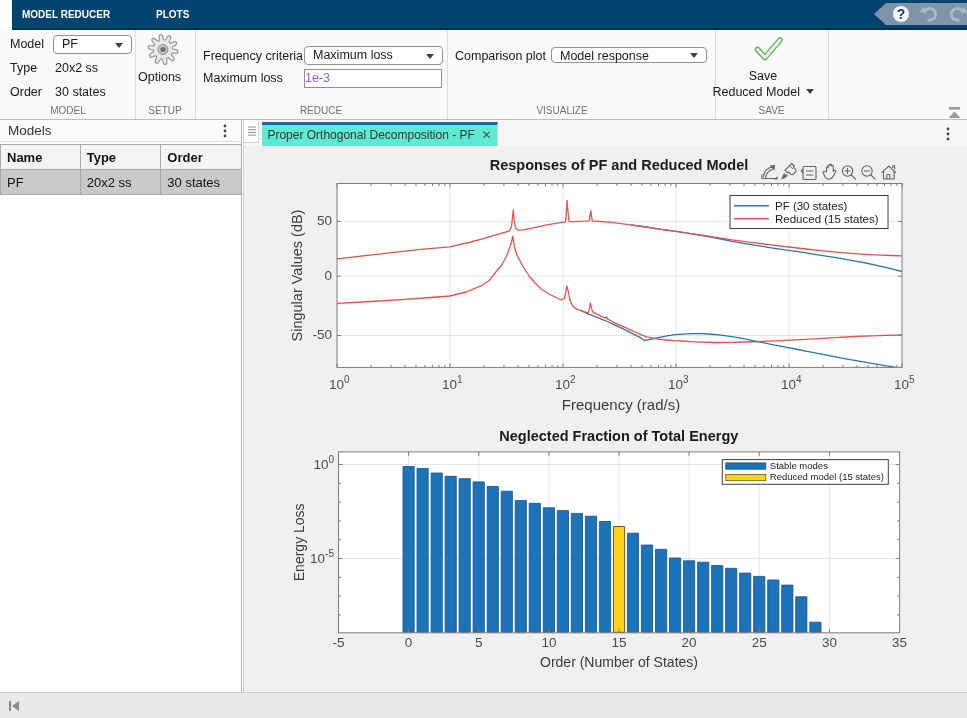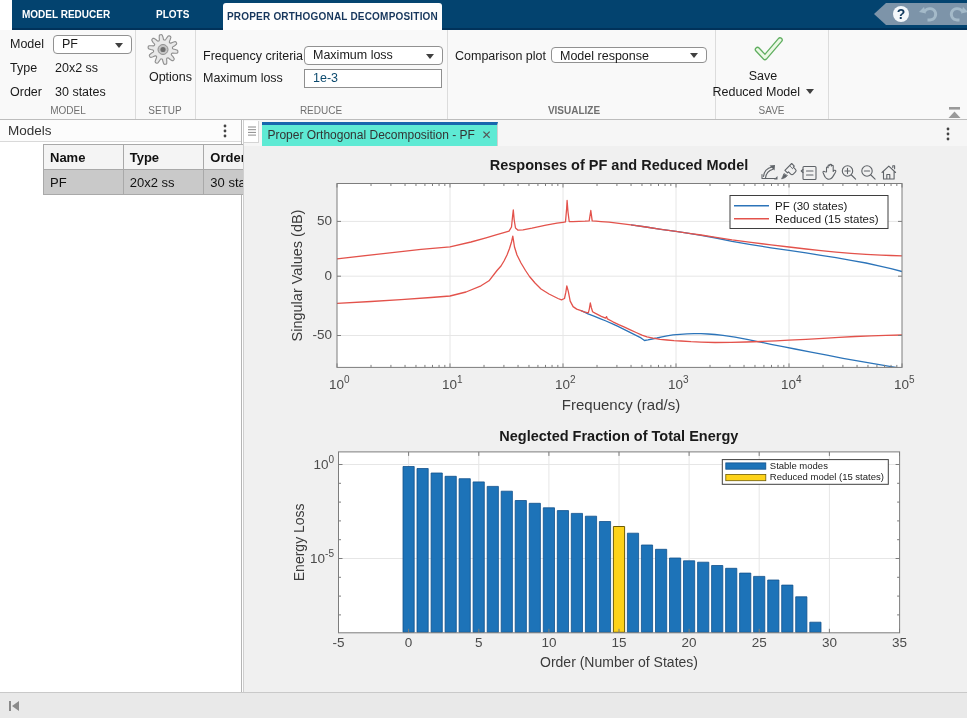--- a/index.html
+++ b/index.html
@@ -6,40 +6,39 @@
 #tabbar { position:absolute; left:0; top:0; width:967px; height:30px; background:#03436f; border-bottom:0;margin-left:12px; }
 .ttab { position:absolute; top:0; height:30px; line-height:30px; color:#fff; font-size:10px; font-weight:bold; letter-spacing:0; }
 #activetab { position:absolute; z-index:2; left:211px; top:3px; width:219px; height:27px; background:#fdfdfd; border-radius:3px 3px 0 0;
   text-align:center; line-height:28px; color:#16365c; font-size:10px; font-weight:bold; letter-spacing:.2px; }
 #ribbon { position:absolute; left:0; top:30px; width:967px; height:90px; background:#f9f9f9; border-bottom:1px solid #bdbdbd; }
 .vsep { position:absolute; top:0; width:1px; height:89px; background:#dcdcdc; }
 .glabel { position:absolute; top:75px; font-size:10px; color:#707070; text-align:center; }
 .rlabel { position:absolute; font-size:12.5px; color:#1a1a1a; }
 .dd { position:absolute; background:#fff; border:1px solid #919191; border-radius:4px; font-size:12.5px; color:#1a1a1a; padding-left:8px; }
 .caret { position:absolute; right:8px; top:50%; margin-top:-2px; width:0; height:0; border-left:4px solid transparent; border-right:4px solid transparent; border-top:5px solid #404040; }
-.tin { position:absolute; background:#fff; border:1px solid #8f8f8f; font-size:12.5px; color:#0c4a6e; padding-left:8px; }
+.tin { position:absolute; background:#fff; border:1px solid #8f8f8f; font-size:12.5px; color:#8b5cf6; }
 #panel { position:absolute; left:0; top:120px; width:242px; height:572px; background:#fff; border-right:1px solid #b5b5b5; }
 #panelhead { position:absolute; left:0; top:0; width:241px; height:22px; border-bottom:1px solid #d9d9d9; background:#fcfcfc;
   font-size:13.5px; color:#333; line-height:22px; padding-left:8px; }
 #docbar { position:absolute; left:243px; top:120px; width:724px; height:26px; background:#f6f6f6; border-left:1px solid #cfcfcf; }
 #doctab { position:absolute; left:18px; top:2px; width:236px; height:24px; background:#5eead4; border-top:3px solid #1766ad;
   border-right:1px solid #d0d0d0; font-size:12px; color:#333; line-height:20px; text-align:center; }
 #figarea { position:absolute; left:243px; top:146px; width:724px; height:546px; background:#f0f0f0; border-left:1px solid #cfcfcf; }
 #statusbar { position:absolute; left:0; top:692px; width:967px; height:26px; background:#e9e9e9; border-top:1px solid #c9c9c9; }
-table.mtab { position:absolute; left:0; top:24px; width:242px; border-collapse:collapse; font-size:13px; color:#111;margin-left:43px; }
+table.mtab { position:absolute; left:0; top:24px; width:242px; border-collapse:collapse; font-size:13px; color:#111; }
 table.mtab th, table.mtab td { border:1px solid #a9a9a9; height:25px; padding:0 0 0 6px; text-align:left; font-weight:normal; }
 table.mtab th { background:#f4f4f4; font-weight:bold; }
 table.mtab td { background:#c9c9c9; }
 </style></head>
 <body>
 <div id="tabbar">
   <div style="position:absolute;left:0;bottom:0;width:967px;height:2px;background:#01325a;"></div>
   <div class="ttab" style="left:10px;">MODEL REDUCER</div>
   <div class="ttab" style="left:144px;">PLOTS</div>
-  <div id="activetab">PROPER ORTHOGONAL DECOMPOSITION</div>
   <svg class="abs" style="left:856px;top:0;" width="111" height="30" viewBox="0 0 111 30">
     <polygon points="18,3 101,3 101,25 18,25 6,14" fill="#7d94a9"></polygon>
     <circle cx="33" cy="14" r="8" fill="#f4f8fb"></circle>
     <text x="33" y="19" text-anchor="middle" font-family="Liberation Sans, sans-serif" font-size="14px" font-weight="bold" fill="#123a5e">?</text>
     <g stroke="#a4bac9" stroke-width="2.8" fill="none">
       <path d="M56.5,11.5 c3,-4 8.5,-3.5 10.5,0 2,3.8 -0.5,8.5 -5,8.5 h-2.5"></path>
       <path d="M94.5,11.5 c-3,-4 -8.5,-3.5 -10.5,0 -2,3.8 0.5,8.5 5,8.5 h2.5"></path>
     </g>
     <path d="M58,13.5 l-7,-1.5 5,-5 z" fill="#a4bac9"></path>
     <path d="M93,13.5 l7,-1.5 -5,-5 z" fill="#a4bac9"></path>
@@ -47,34 +46,34 @@
 </div>
 <div id="ribbon">
   <div class="vsep" style="left:135px;"></div>
   <div class="vsep" style="left:195px;"></div>
   <div class="vsep" style="left:447px;"></div>
   <div class="vsep" style="left:715px;"></div>
   <div class="vsep" style="left:828px;"></div>
   <div class="glabel" style="left:18px;width:100px;">MODEL</div>
   <div class="glabel" style="left:135px;width:60px;">SETUP</div>
   <div class="glabel" style="left:195px;width:252px;">REDUCE</div>
-  <div class="glabel" style="left:440px;width:268px;font-weight:bold;">VISUALIZE</div>
+  <div class="glabel" style="left:428px;width:268px;">VISUALIZE</div>
   <div class="glabel" style="left:715px;width:113px;">SAVE</div>
   <div class="rlabel" style="left:10px;top:7px;">Model</div>
   <div class="dd" style="left:53px;top:5px;width:79px;height:19px;line-height:17px;">PF<i class="caret"></i></div>
   <div class="rlabel" style="left:10px;top:31px;">Type</div>
   <div class="rlabel" style="left:55px;top:31px;">20x2 ss</div>
   <div class="rlabel" style="left:10px;top:55px;">Order</div>
   <div class="rlabel" style="left:55px;top:55px;">30 states</div>
   <svg class="abs" style="left:147px;top:4px;" width="32" height="32" viewBox="0 0 32 32">
     <path d="M28.3,15.5 L30.4,16.3 L30.9,17.1 L30.8,17.8 L30.7,18.6 L30.0,19.2 L27.7,19.3 L25.5,19.1 L24.8,19.4 L24.6,19.9 L24.3,20.3 L24.5,21.0 L26.0,22.7 L27.2,24.6 L27.1,25.5 L26.6,26.1 L26.0,26.6 L25.1,26.7 L23.2,25.5 L21.5,24.0 L20.8,23.8 L20.4,24.1 L19.9,24.3 L19.6,25.0 L19.8,27.2 L19.7,29.5 L19.1,30.2 L18.3,30.3 L17.6,30.4 L16.8,29.9 L16.0,27.8 L15.5,25.6 L15.0,25.0 L14.5,25.0 L14.0,24.9 L13.4,25.3 L12.2,27.2 L10.8,29.0 L9.9,29.2 L9.2,28.9 L8.5,28.5 L8.1,27.6 L8.8,25.5 L9.6,23.4 L9.6,22.6 L9.2,22.3 L8.9,21.9 L8.1,21.9 L6.0,22.7 L3.9,23.4 L3.0,23.0 L2.6,22.3 L2.3,21.6 L2.5,20.7 L4.3,19.3 L6.2,18.1 L6.6,17.5 L6.5,17.0 L6.5,16.5 L5.9,16.0 L3.7,15.5 L1.6,14.7 L1.1,13.9 L1.2,13.2 L1.3,12.4 L2.0,11.8 L4.3,11.7 L6.5,11.9 L7.2,11.6 L7.4,11.1 L7.7,10.7 L7.5,10.0 L6.0,8.3 L4.8,6.4 L4.9,5.5 L5.4,4.9 L6.0,4.4 L6.9,4.3 L8.8,5.5 L10.5,7.0 L11.2,7.2 L11.6,6.9 L12.1,6.7 L12.4,6.0 L12.2,3.8 L12.3,1.5 L12.9,0.8 L13.7,0.7 L14.4,0.6 L15.2,1.1 L16.0,3.2 L16.5,5.4 L17.0,6.0 L17.5,6.0 L18.0,6.1 L18.6,5.7 L19.8,3.8 L21.2,2.0 L22.1,1.8 L22.8,2.1 L23.5,2.5 L23.9,3.4 L23.2,5.5 L22.4,7.6 L22.4,8.4 L22.8,8.7 L23.1,9.1 L23.9,9.1 L26.0,8.3 L28.1,7.6 L29.0,8.0 L29.4,8.7 L29.7,9.4 L29.5,10.3 L27.7,11.7 L25.8,12.9 L25.4,13.5 L25.5,14.0 L25.5,14.5 L26.1,15.0 Z" fill="#e9e9e9" stroke="#8f8f8f" stroke-width="1.1"></path>
     <circle cx="16" cy="15.5" r="5" fill="#c4c4c4" stroke="#8f8f8f" stroke-width="1"></circle>
     <circle cx="16" cy="15.5" r="2.6" fill="#6f6f6f"></circle>
   </svg>
-  <div class="rlabel" style="left:138px;top:40px;width:54px;text-align:right;">Options</div>
+  <div class="rlabel" style="left:138px;top:40px;width:54px;text-align:left;">Options</div>
   <div class="rlabel" style="left:203px;top:19px;">Frequency criteria</div>
   <div class="dd" style="left:304px;top:16px;width:139px;height:19px;line-height:17px;">Maximum loss<i class="caret"></i></div>
   <div class="rlabel" style="left:203px;top:41px;">Maximum loss</div>
   <div class="tin" style="left:304px;top:39px;width:138px;height:19px;line-height:17px;">1e-3</div>
   <div class="rlabel" style="left:455px;top:19px;">Comparison plot</div>
   <div class="dd" style="left:551px;top:17px;width:156px;height:16px;line-height:16px;">Model response<i class="caret"></i></div>
   <svg class="abs" style="left:754px;top:7px;" width="30" height="25" viewBox="0 0 30 25">
     <path d="M3.5,12.5 l7.5,8 15,-17.5" stroke="#5fae5f" stroke-width="5.6" fill="none" stroke-linecap="round" stroke-linejoin="round"></path>
     <path d="M3.5,12.5 l7.5,8 15,-17.5" stroke="#eaf8e4" stroke-width="3" fill="none" stroke-linecap="round" stroke-linejoin="round"></path>
   </svg>

